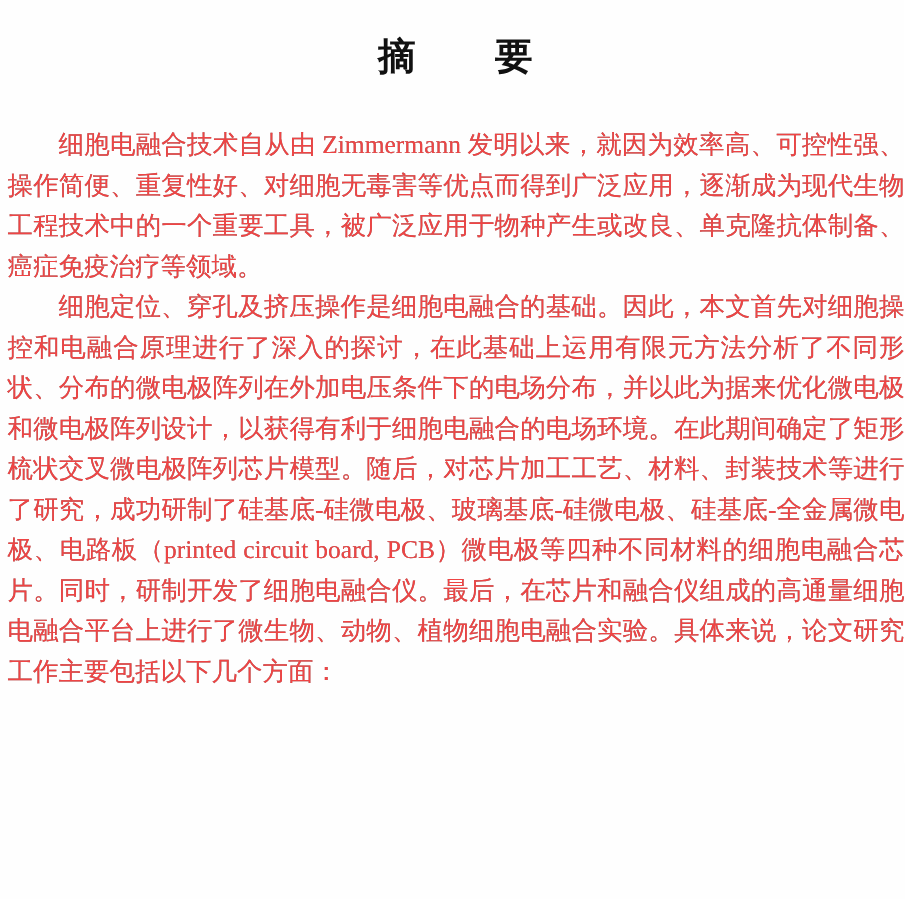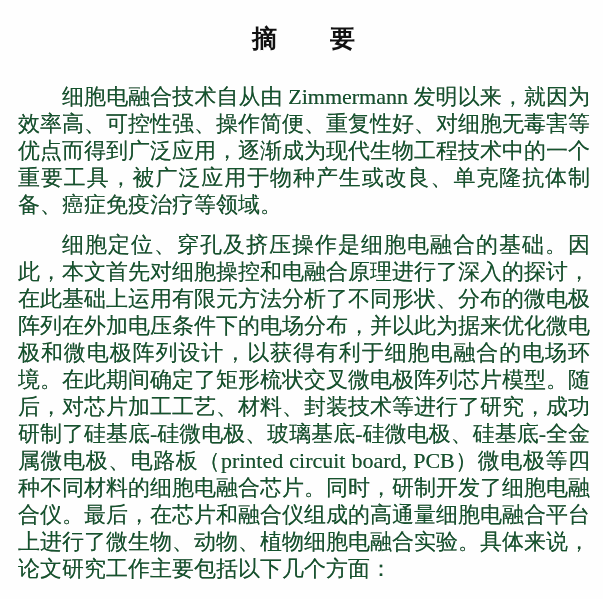--- a/index.html
+++ b/index.html
@@ -21,27 +21,27 @@
   .doc-title {
     margin: 0 0 29px 0;
     text-align: center;
     font-size: 25px;
     line-height: 30px;
     font-weight: bold;
     letter-spacing: 1px;
     color: #111111;
   }
   .doc-body p {
-    margin: 13px;
-    font-size: 22px;
+    margin: 0;
+    font-size: 17px;
     line-height: 27px;
     text-align: justify;
     text-justify: inter-ideograph;
     text-indent: 2em;
-    color: #14532d;
+    color: #ef4444;
     text-shadow: 0 0 0.4px rgba(20,20,20,0.55);
   }
 </style>
 </head>
 <body>
 
 <div class="page">
   <h1 class="doc-title">摘　　要</h1>
   <div class="doc-body">
     <p>细胞电融合技术自从由 Zimmermann 发明以来，就因为效率高、可控性强、操作简便、重复性好、对细胞无毒害等优点而得到广泛应用，逐渐成为现代生物工程技术中的一个重要工具，被广泛应用于物种产生或改良、单克隆抗体制备、癌症免疫治疗等领域。</p>

